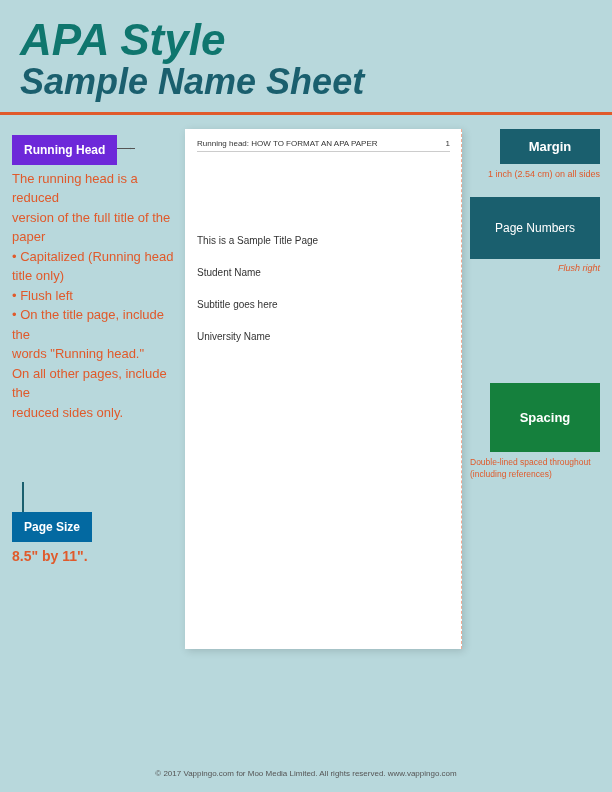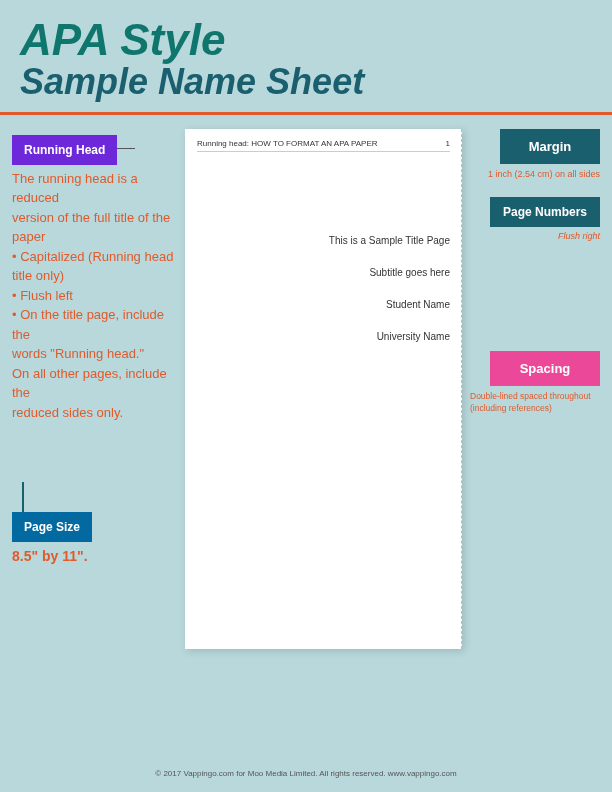--- a/index.html
+++ b/index.html
@@ -50,21 +50,21 @@
       background: #fff;
       flex: 1;
       min-height: 520px;
       position: relative;
       padding: 10px 12px;
       box-shadow: 2px 2px 8px rgba(0,0,0,0.15);
       margin-top: 0;
     }
 
     .paper-content {
-      text-align: right;
+      text-align: left;
       margin-top: 80px;
     }
     .paper-content p {
       font-size: 10px;
       color: #333;
       margin-bottom: 14px;
       line-height: 1.8;
     }
 
     
@@ -102,39 +102,39 @@
       font-weight: 700;
       font-size: 13px;
       padding: 10px 18px;
       text-align: center;
       width: 100px;
       margin-left: auto;
     }
 
     
     .spacing-box {
-      background-color: #ec4899;
+      background-color: #15803d;
       color: #fff;
       font-weight: 700;
       font-size: 13px;
-      padding: 10px 14px;
+      padding: 27px 14px;
       text-align: center;
       width: 110px;
       margin-left: auto;
     }
 
     
     .page-numbers-box {
       background-color: #1a5f6e;
       color: #fff;
-      font-weight: 700;
+      font-weight: 400;
       font-size: 12px;
-      padding: 8px 10px;
-      text-align: center;
-      width: 110px;
+      padding: 24px 10px;
+      text-align: center;
+      width: 130px;
       margin-left: auto;
       margin-top: 16px;
     }
 
     
     .right-col-inner {
       display: flex;
       flex-direction: column;
       align-items: flex-end;
     }
@@ -236,22 +236,22 @@
   <div class="paper-wrapper">
     <div class="paper">
 
       <div style="display:flex; justify-content:space-between; align-items:center; border-bottom:1px solid #ccc; padding-bottom:3px; margin-bottom:2px;">
         <div style="font-size:8px; color:#333;">Running head: HOW TO FORMAT AN APA PAPER</div>
         <div style="font-size:8px; color:#333;">1</div>
       </div>
 
       <div class="paper-content">
         <p>This is a Sample Title Page</p>
+        <p>Student Name</p>
         <p>Subtitle goes here</p>
-        <p>Student Name</p>
         <p>University Name</p>
       </div>
 
       <div style="position:absolute; top:0; right:0; width:2px; height:100%; border-right:1px dashed #e05a2b; opacity:0.5;"></div>
     </div>
   </div>
 
   <div class="right-col">
     <div class="right-col-inner">
 

